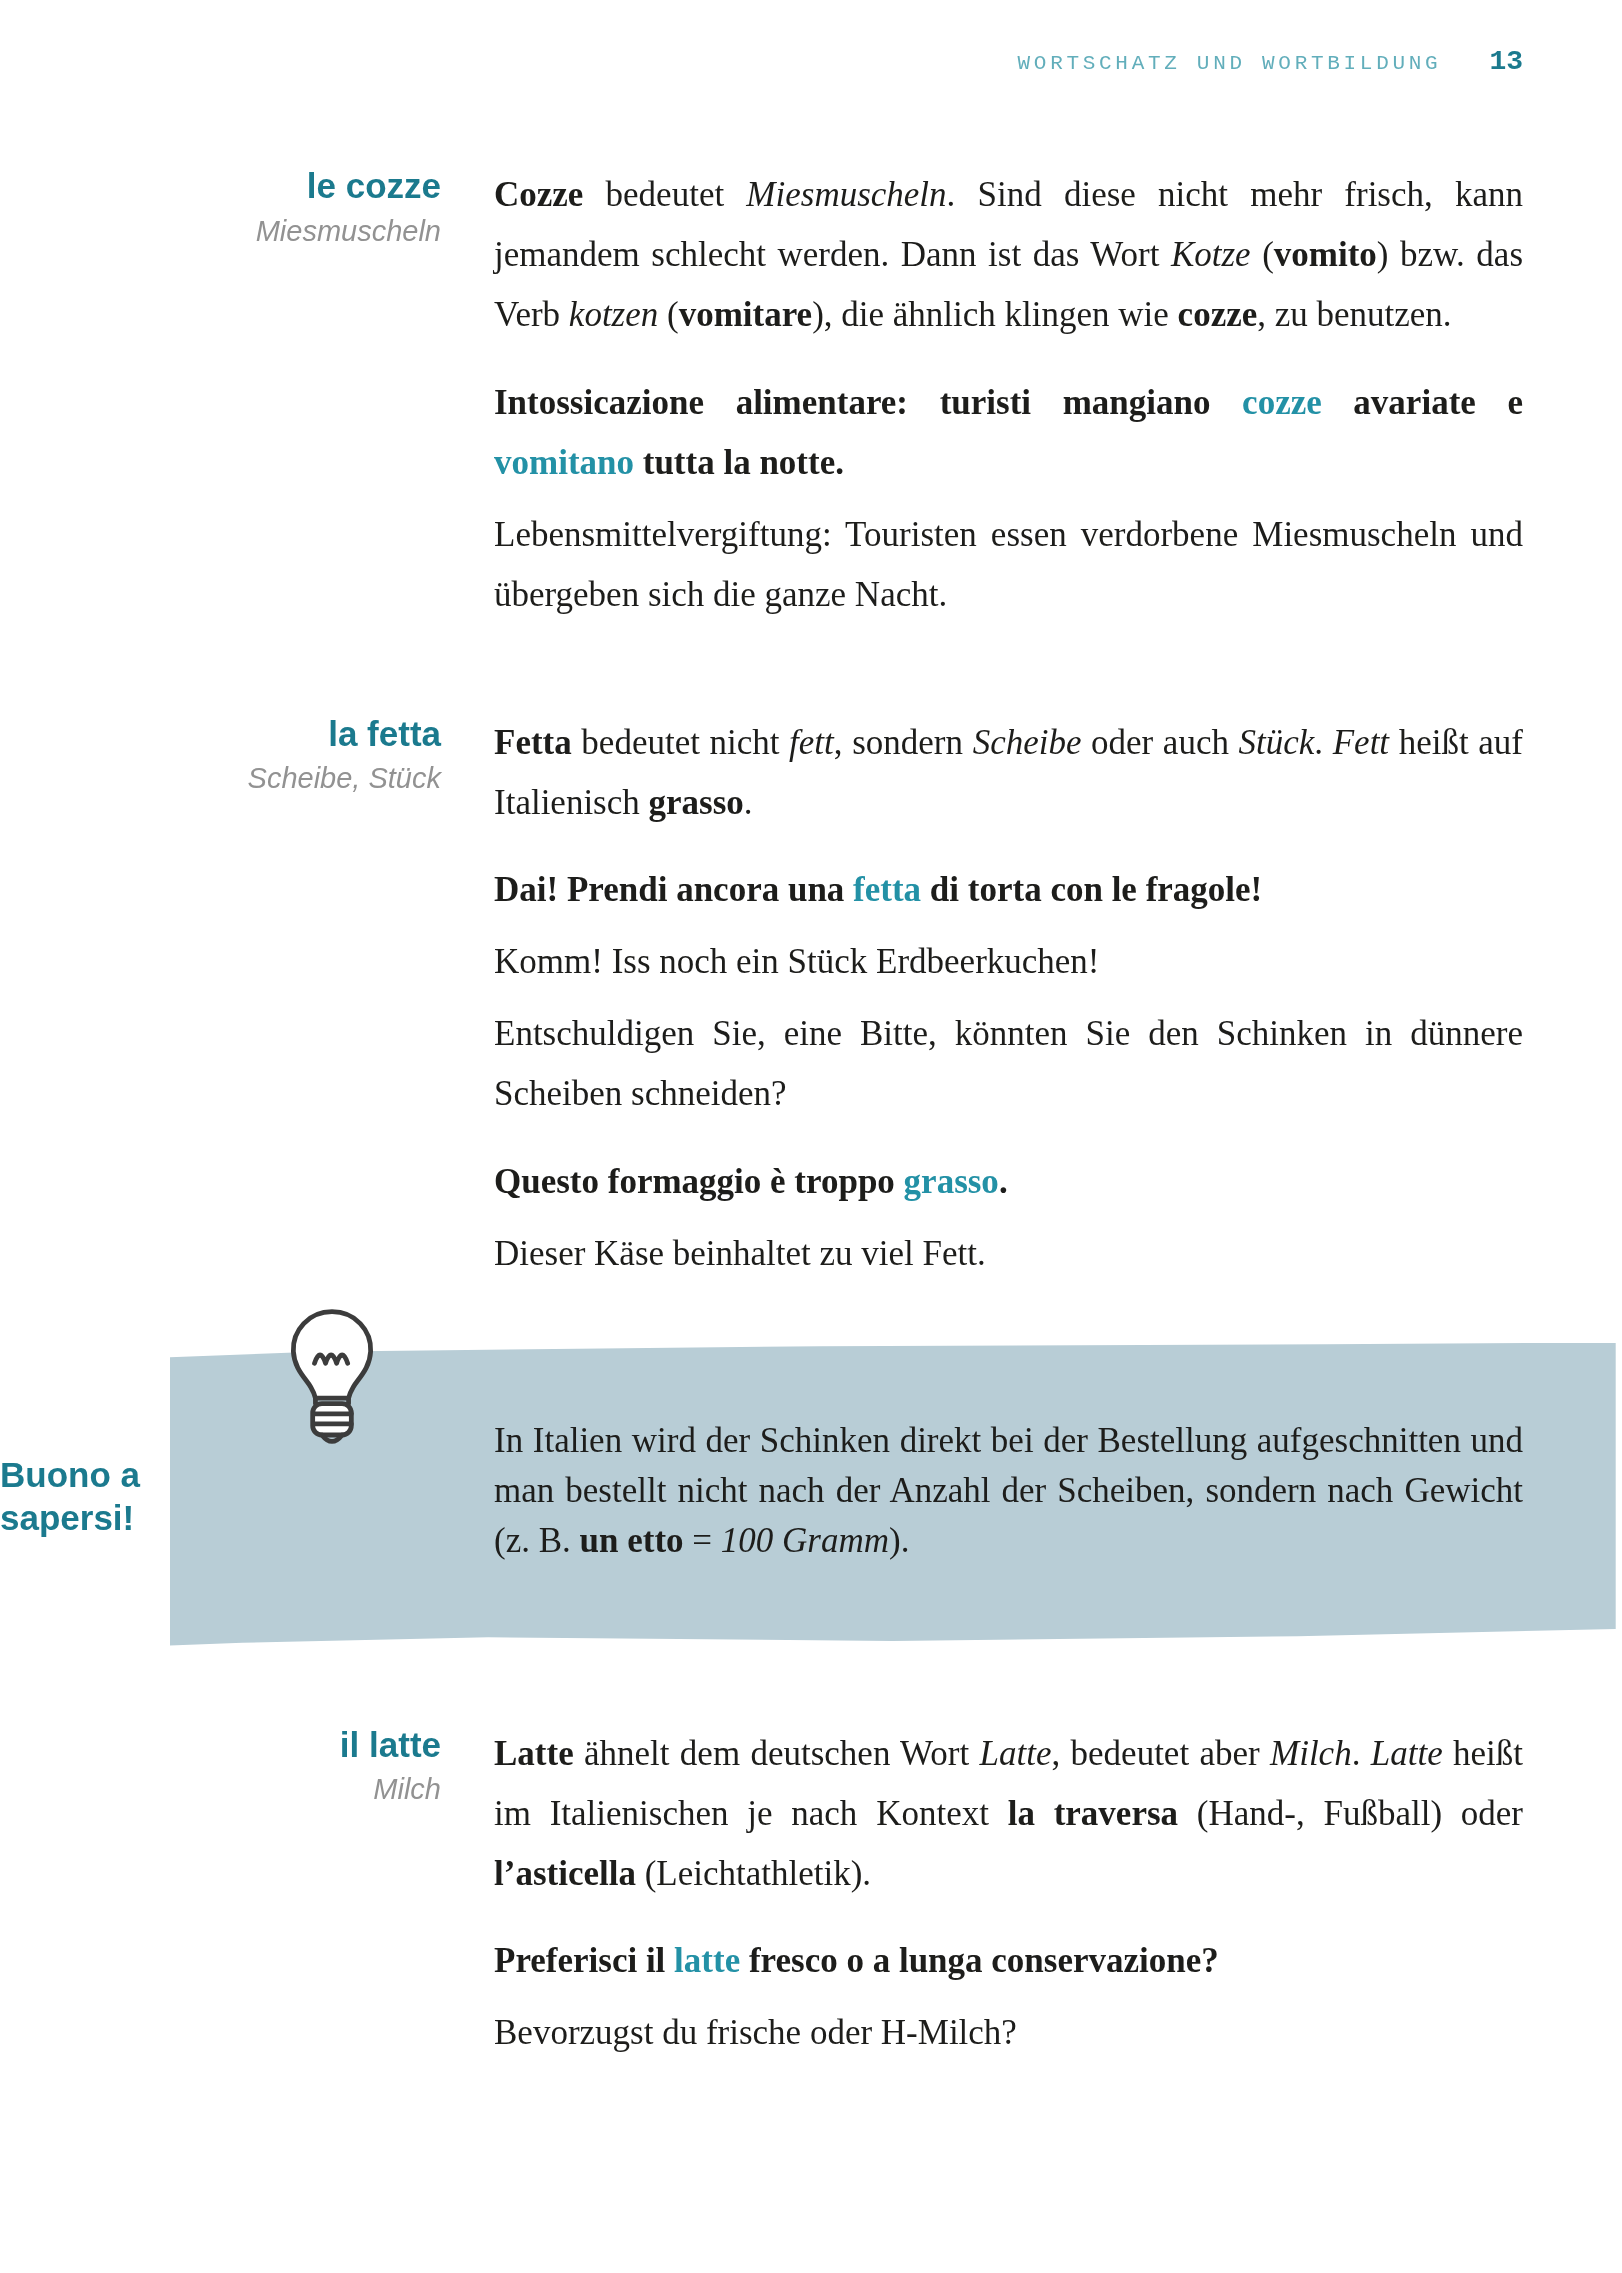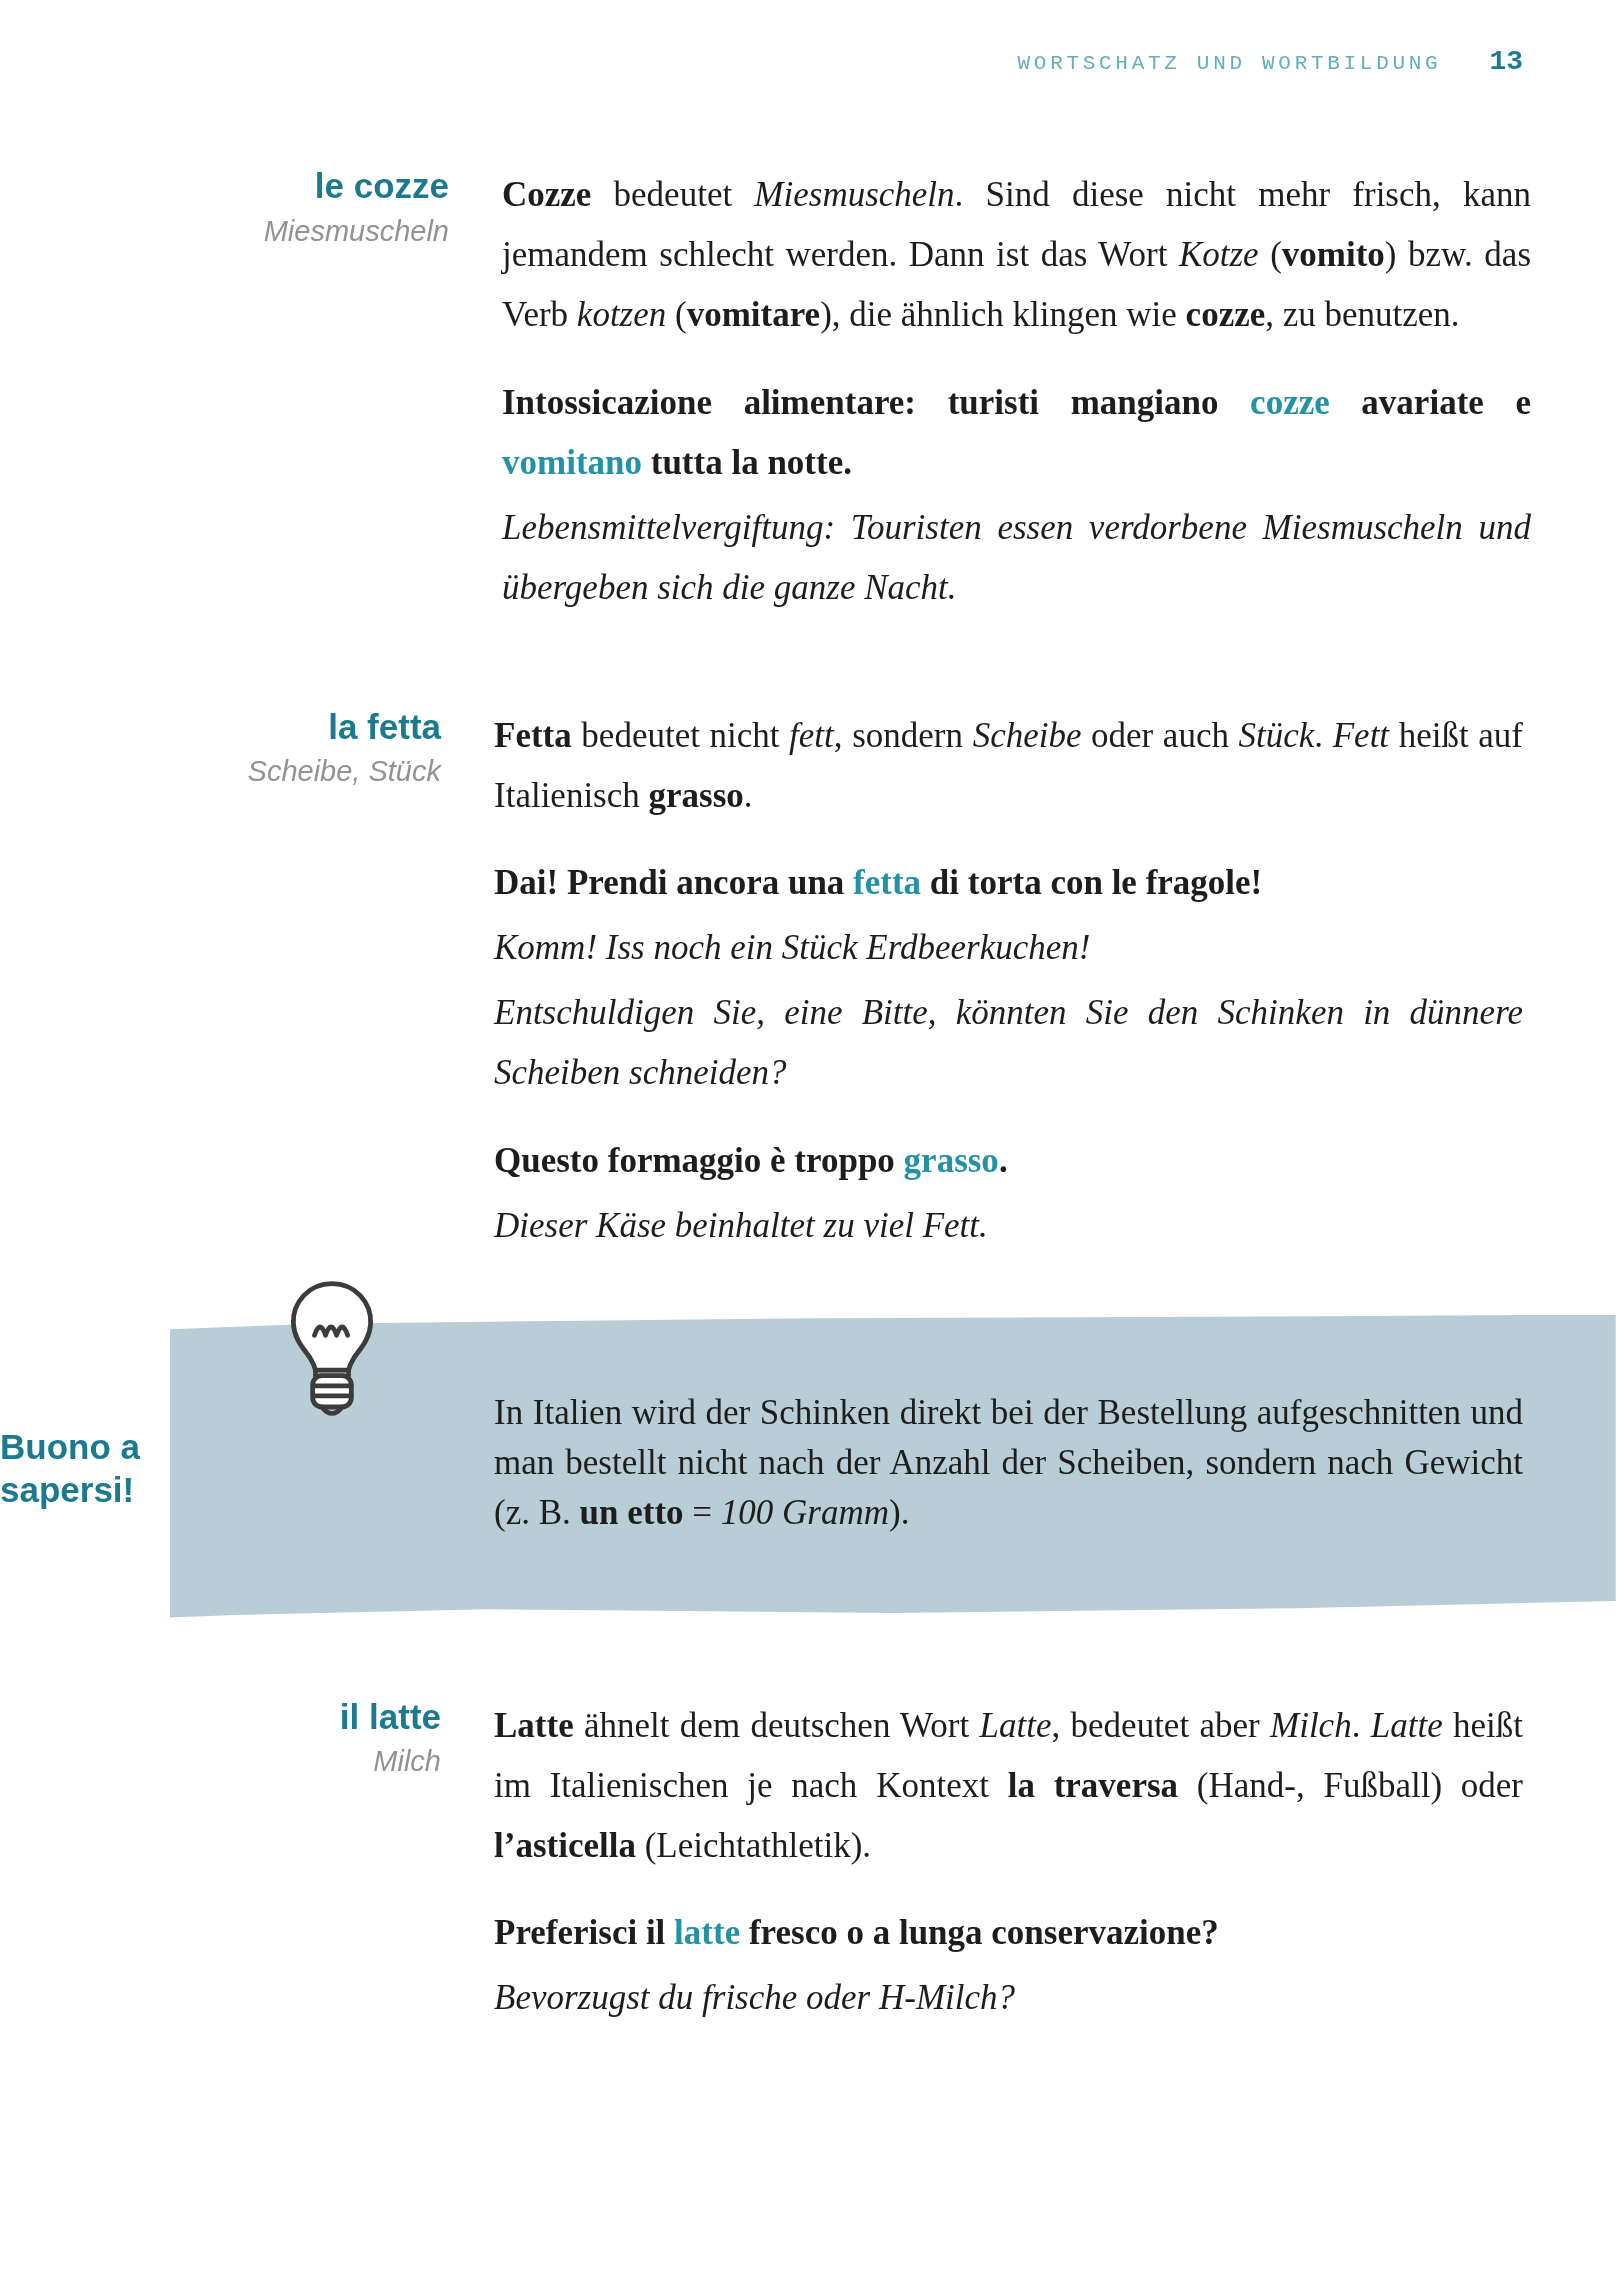--- a/index.html
+++ b/index.html
@@ -23,21 +23,21 @@
     align-items:baseline;
     gap:48px;
     padding:46px 100px 0 0;
     font-family:Liberation Mono, monospace;
   }
   .head-title { color:var(--header_title,#62aebb); font-size:21px; letter-spacing:3.7px; }
   .head-num   { color:var(--teal,#1b7a8e); font-size:28px; font-weight:700; }
 
   
   .entry { display:flex; }
-  .e1 { margin-top:88px;padding-left:8px; }
+  .e1 { margin-top:88px; }
   .e2 { margin-top:88px; }
   .e3 { margin-top:78px; }
 
   .margin-cell { width:441px; flex:none; text-align:right; }
   .main-cell {
     width:1029px; flex:none; margin-left:53px;
     font-size:35px; line-height:60px;
     text-align:justify;
   }
 
@@ -47,21 +47,21 @@
     color:var(--teal,#1b7a8e);
   }
   .headword-trans {
     font-family:"Liberation Sans", sans-serif;
     font-style:italic; font-size:29px; line-height:40px;
     color:var(--muted,#929292);
     margin-top:3.7px;
   }
 
   .example { margin-top:27.5px; font-weight:700; }
-  .trans   { margin-top:5px; font-style:italic; }
+  .trans   { margin-top:12px; }
 
   .seg-r  { }
   .seg-b  { font-weight:700; }
   .seg-i  { font-style:italic; }
   .seg-tb { font-weight:700; color:var(--accent,#2391a6); }
 
   
   .tip-section { position:relative; height:349px; margin-top:13px; }
   .tip-band {
     position:absolute; left:170px; right:7.3px; top:46px; height:303px;

